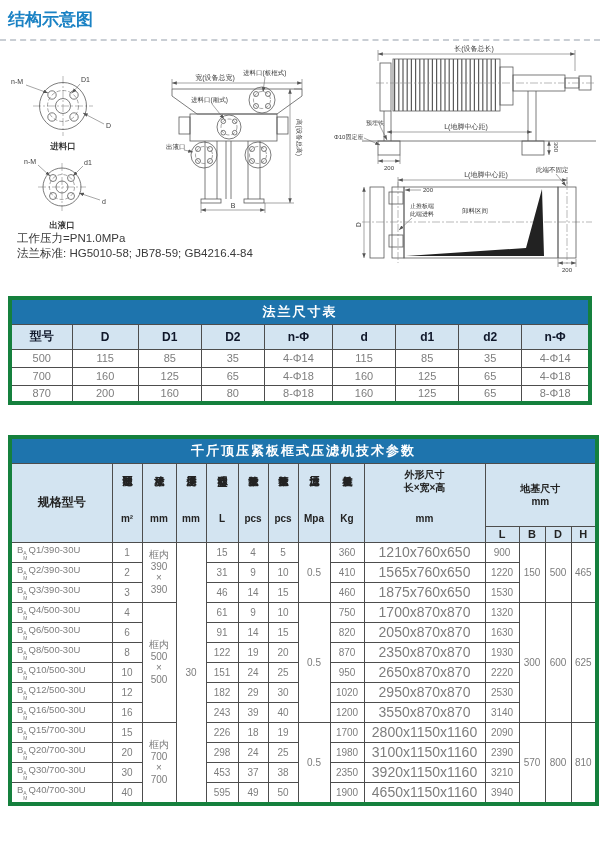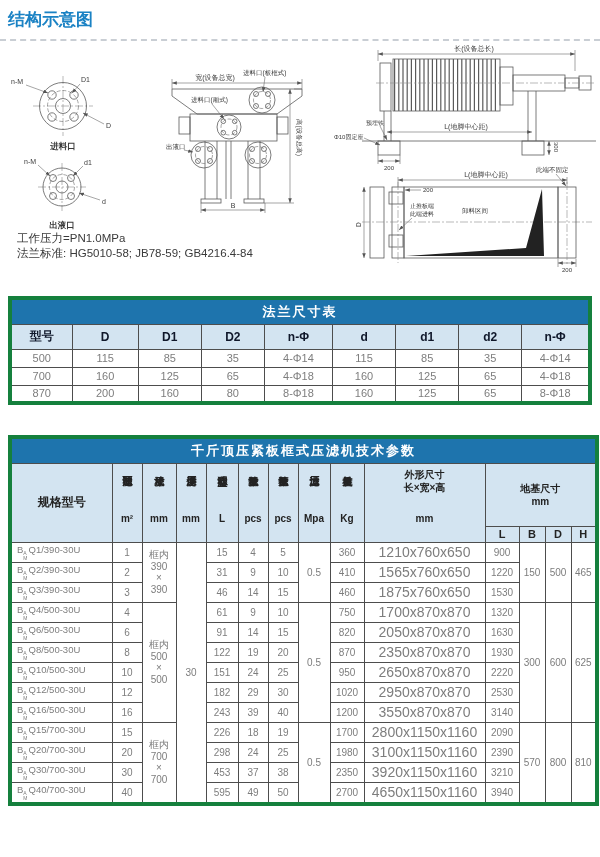--- a/index.html
+++ b/index.html
@@ -582,20 +582,20 @@
         </tr>
         <tr>
           <td class="model-cell"><span class="mbase">B</span><span class="mstack">
               <span class="msup">A</span>
               <span class="msub">M</span>
             </span><span class="mrest">Q40/700-30U</span></td>
           <td>40</td>
           <td>595</td>
           <td>49</td>
           <td>50</td>
-          <td>2700</td>
+          <td>1900</td>
           <td class="dims">4650x1150x1160</td>
           <td>3940</td>
         </tr>
       </tbody>
   </table>
 
 </div>
 
 </body></html>

